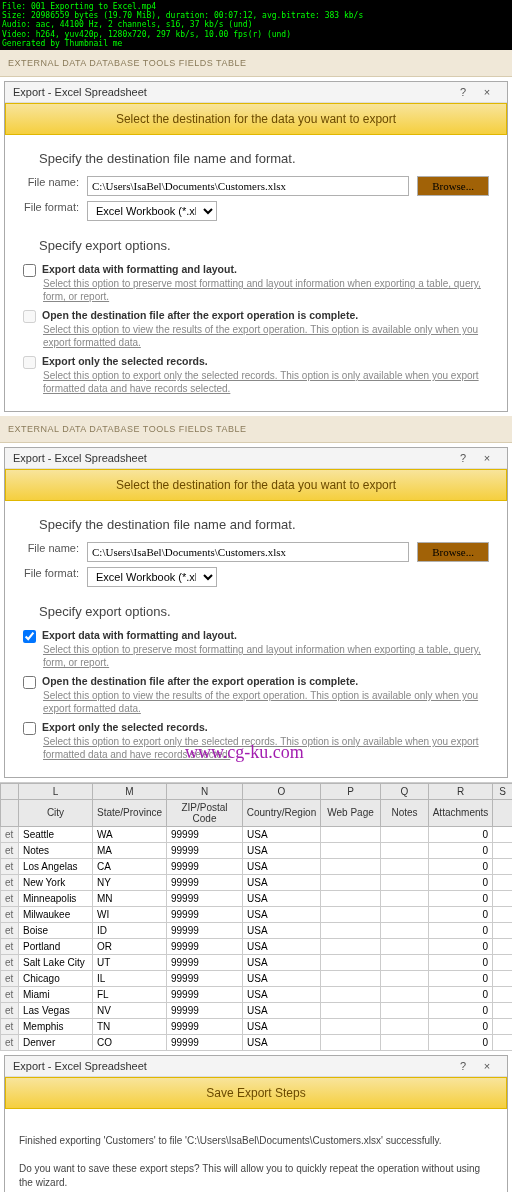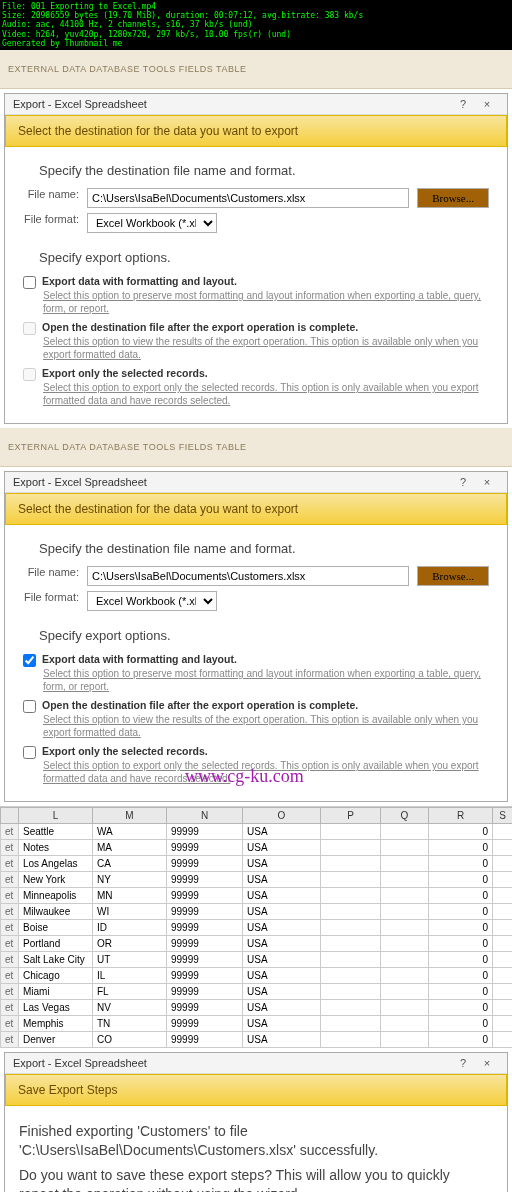--- a/index.html
+++ b/index.html
@@ -1,45 +1,45 @@
 <!DOCTYPE html>
 <html><head>
 <meta charset="utf-8">
 <style>
   * { box-sizing: border-box; margin: 0; padding: 0; }
   body { font-family: "Segoe UI", Tahoma, Arial, sans-serif; font-size: 11px; background: #fff; width: 512px; }
   .video-overlay { background:#000; color:#0f0; font-family: monospace; font-size:8px; line-height:1.15; padding:2px; white-space:pre; }
-  .ribbon-stub { background:#f0e8d8; color:#8a7b5a; font-size:9px; padding:14px 8px; border-bottom:1px solid #d8ccb0; text-transform:uppercase; letter-spacing:0.5px; }
+  .ribbon-stub { background:#f0e8d8; color:#8a7b5a; font-size:9px; padding:8px 8px; border-bottom:1px solid #d8ccb0; text-transform:uppercase; letter-spacing:0.5px; }
   .panel { background:#f4f4f4; border:0.5px solid #aaa; margin:4px; }
   .titlebar { display:flex; align-items:flex-start; background:#f4f4f4; padding:4px 8px; border-bottom:1px solid #ddd; }
   .titlebar .title { flex:1; font-size:11px; color:#333; }
   .titlebar .win-btn { width:24px; text-align:center; color:#555; cursor:pointer; }
-  .banner { background: linear-gradient(#f8e49b, #f5cf3e); border:1px solid #e0b700; color:#6b4a00; font-size:12px; padding:8px 12px; margin:0; }
+  .banner { background: linear-gradient(#f8e49b, #f5cf3e); border:1px solid #e0b700; color:#6b4a00; font-size:12px; padding:8px 12px; margin:0;text-align:center; }
   .dlg-body { background:#fff; padding:10px 18px; font-size:11px; color:#444; }
   .section-title { font-size:13px; color:#444; margin:6px 0 10px 16px; }
   .form-row { display:flex; align-items:flex-start; margin:5px 0; gap:8px; }
   .form-row label { width:56px; text-align:right; color:#555; font-size:11px; }
-  .form-row input[type="text"] { flex:1; border:1px solid #b0b0b0; padding:3px 4px; background:#fff; font-size:11px; }
+  .form-row input[type="text"] { flex:1; border:1px solid #b0b0b0; padding:3px 4px; background:#fff; font-size:11px;font-family:Liberation Serif, serif; }
   .form-row button { border:1px solid #b0b0b0; background:#a16207; padding:3px 14px; font-size:11px;font-family:Liberation Serif, serif; }
   .form-row select { width:130px; border:1px solid #b0b0b0; padding:2px 4px; font-size:11px; background:#fff; }
   .sub { color:#888; font-size:10px; margin-left:20px; margin-bottom:6px; line-height:1.3;text-decoration:underline; }
   .chk-line { display:flex; align-items:flex-start; gap:6px; margin-top:6px; }
   .chk-line input { margin-top:1px; }
   .chk-line label.bold { font-weight:600; color:#333; font-size:10.5px; }
   .watermark { position:absolute; color:#a21caf; font-size:18px; font-weight:300; font-family: Liberation Serif, serif; pointer-events:none; }
   .section-spacer { height:6px; }
   .grid-wrap { overflow:hidden; border-top:1px solid #ccc; font-size:10.5px; }
   table.sheet { border-collapse:collapse; width:100%; table-layout:fixed; }
   table.sheet th { background:#e9e9e9; border:0.5px solid #b6b6b6; padding:2px 3px; font-weight:400; color:#333; text-align:center; font-size:10px; }
   table.sheet td { border:0.5px solid #cbcbcb; padding:2px 4px; text-align:left; font-size:10px; white-space:nowrap; overflow:hidden; background:#fff; }
   table.sheet td.num { text-align:right; }
   .colhdr2 th { font-weight:700; color:#222; background:#f0f0f0; }
   .rowstub { background:#f0f0f0 !important; width:18px; text-align:center; color:#666; }
   .step-body { background:#fff; padding:10px 14px; font-size:11px; }
-  .step-body p { margin:6px 0; color:#444; font-size:14px; line-height:1.35; }
+  .step-body p { margin:15px 0; color:#444; font-size:10px; line-height:1.35; }
   .step-label { width:60px; text-align:left; color:#555;text-decoration:underline; }
 </style>
 </head>
 <body>
 
 <div class="video-overlay"><span>File: 001 Exporting to Excel.mp4</span>
 <span>Size: 20986559 bytes (19.70 MiB), duration: 00:07:12, avg.bitrate: 383 kb/s</span>
 <span>Audio: aac, 44100 Hz, 2 channels, s16, 37 kb/s (und)</span>
 <span>Video: h264, yuv420p, 1280x720, 297 kb/s, 10.00 fps(r) (und)</span>
 <span>Generated by Thumbnail me</span></div>
@@ -148,20 +148,31 @@
           <th></th>
           <th>L</th>
           <th>M</th>
           <th>N</th>
           <th>O</th>
           <th>P</th>
           <th>Q</th>
           <th>R</th>
           <th>S</th>
         </tr>
+        <tr class="colhdr2">
+          <th></th>
+          <th>City</th>
+          <th>State/Province</th>
+          <th>ZIP/Postal Code</th>
+          <th>Country/Region</th>
+          <th>Web Page</th>
+          <th>Notes</th>
+          <th>Attachments</th>
+          <th></th>
+        </tr>
       </thead>
       <tbody>
         <tr>
           <td class="rowstub">et</td>
           <td>Seattle</td>
           <td>WA</td>
           <td>99999</td>
           <td>USA</td>
           <td></td>
           <td></td>

